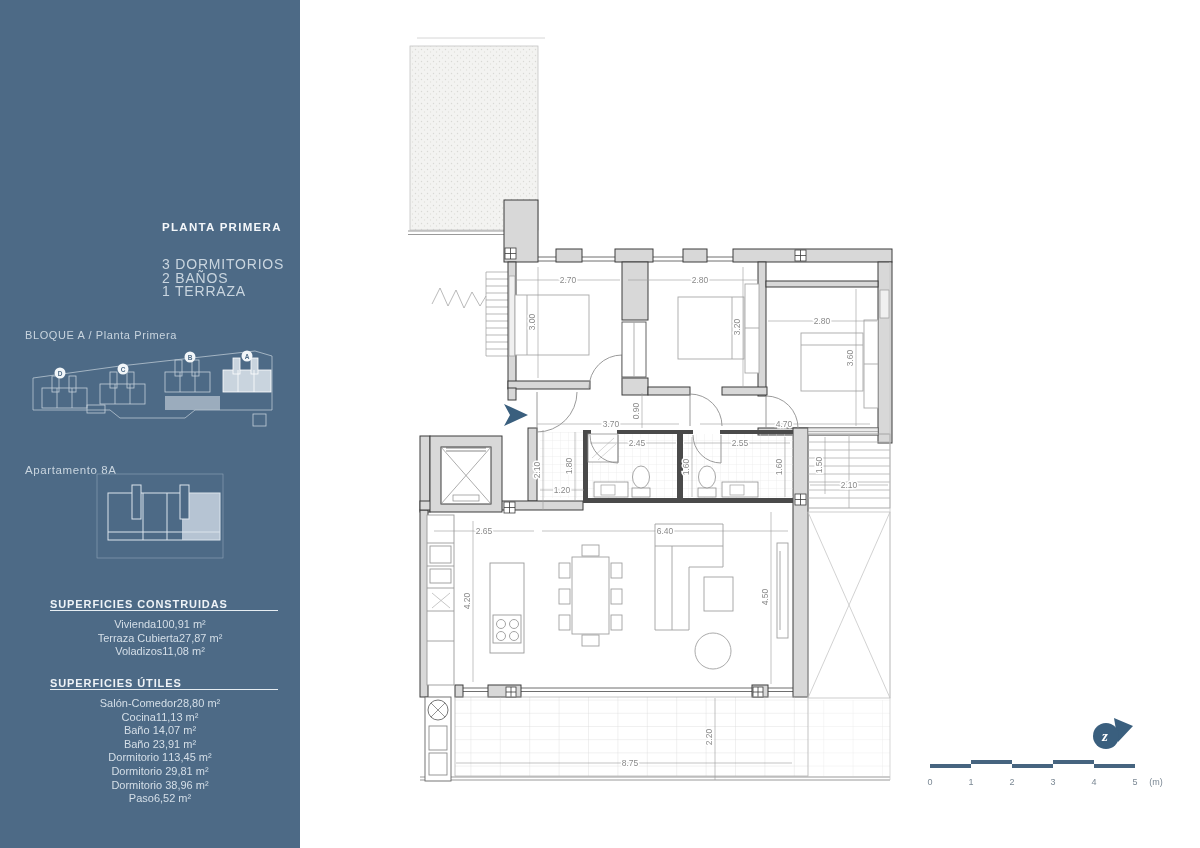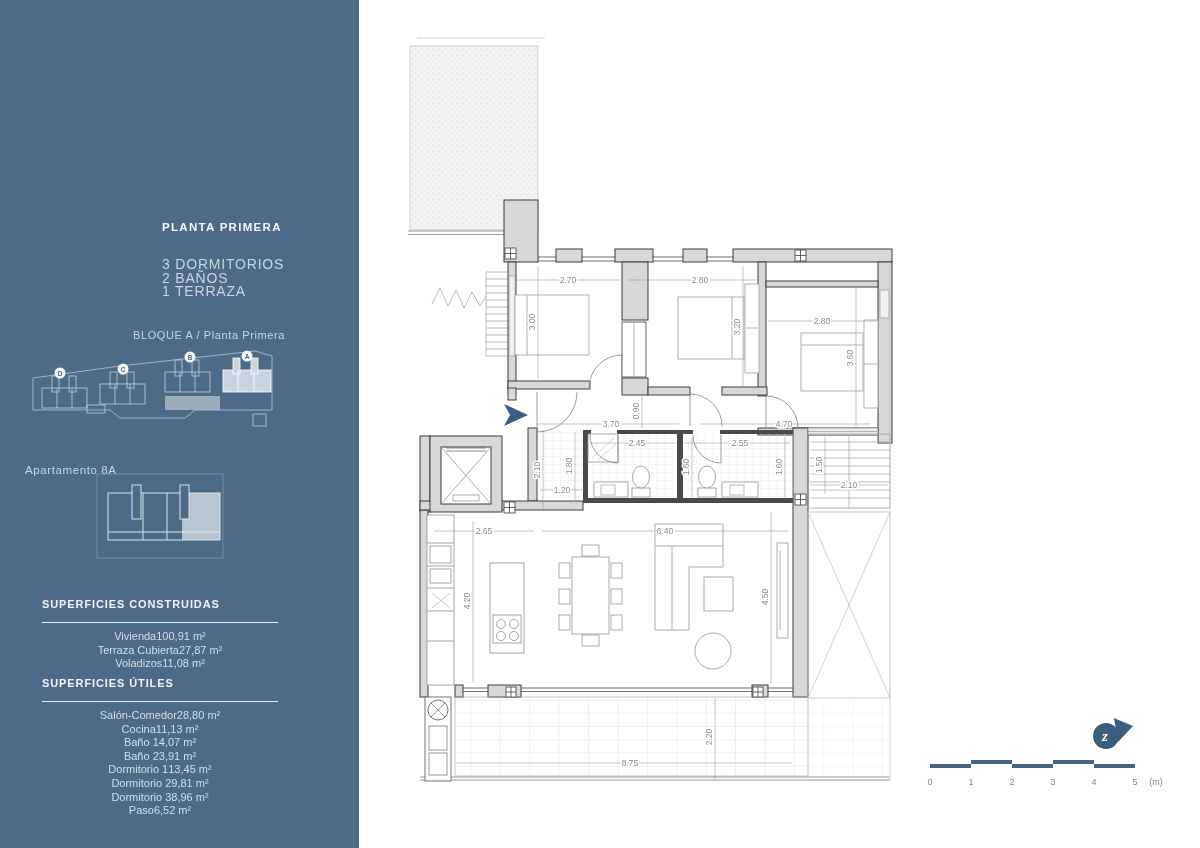--- a/index.html
+++ b/index.html
@@ -1,35 +1,35 @@
 <!DOCTYPE html>
 <html><head>
 <meta charset="utf-8">
 <style>
   html,body{margin:0;padding:0;background:#ffffff;}
   body{width:1200px;height:848px;position:relative;overflow:hidden;
        font-family:"Liberation Sans",sans-serif;}
   
   #plan-svg{position:absolute;left:0;top:0;z-index:1;}
   
-  .sidebar{position:absolute;left:0;top:0;width:359px;height:848px;
+  .sidebar{position:absolute;left:0;top:0;width:300px;height:848px;
            background:#4d6a86;z-index:2;color:#ccd7e1;}
   .sb-title{position:absolute;left:162px;top:221px;font-size:11.5px;font-weight:bold;
             letter-spacing:1.3px;color:#f4f7fa;white-space:nowrap;}
   .sb-features{position:absolute;left:162px;top:258px;font-size:14px;line-height:13.5px;
                letter-spacing:.8px;color:#c9d5df;white-space:nowrap;}
-  .sb-block-label{position:absolute;left:25px;top:329px;width:260px;text-align:right;
+  .sb-block-label{position:absolute;left:25px;top:329px;width:260px;text-align:left;
                   font-size:11px;letter-spacing:.6px;color:#c9d5df;}
   .sb-apt-label{position:absolute;left:25px;top:464px;width:260px;
                 font-size:11.5px;letter-spacing:.6px;color:#c9d5df;}
   .site-svg{position:absolute;left:25px;top:348px;}
   .apt-svg{position:absolute;left:95px;top:472px;}
   .sb-table{position:absolute;left:42px;width:236px;}
   .sb-table .head{font-size:11px;font-weight:bold;letter-spacing:.9px;color:#eef3f7;
-                  border-bottom:1.5px solid #e6edf2;padding-bottom:12px;margin-bottom:7px;}
+                  border-bottom:1.5px solid #e6edf2;padding-bottom:0;margin-bottom:7px;margin-left:8px;}
   .sb-row{display:flex;justify-content:center;font-size:11px;line-height:13.6px;
           color:#d5dfe8;}
   .t-constr{top:598px;}
   .t-util{top:677px;}
   
   text.dim{font-family:"Liberation Sans",sans-serif;font-size:8.5px;fill:#8a8a8a;
            paint-order:stroke;stroke:#ffffff;stroke-width:3px;text-anchor:middle;}
   text.scale-num{font-family:"Liberation Sans",sans-serif;font-size:9px;fill:#7b8894;
                  text-anchor:middle;}
   text.site-letter{font-family:"Liberation Sans",sans-serif;font-size:6.5px;fill:#4d6a86;

